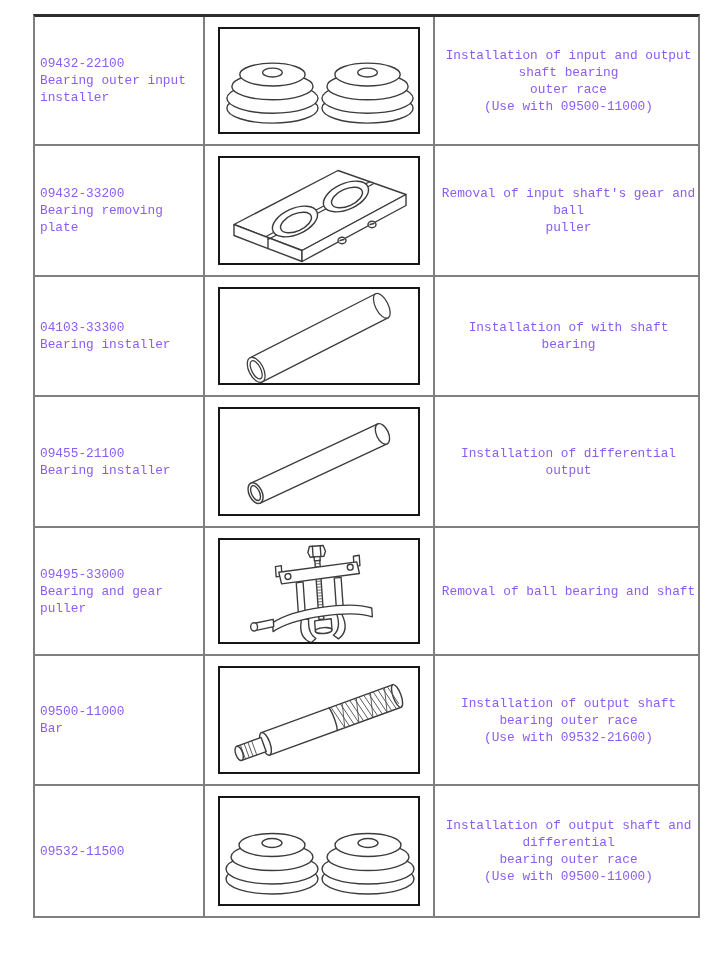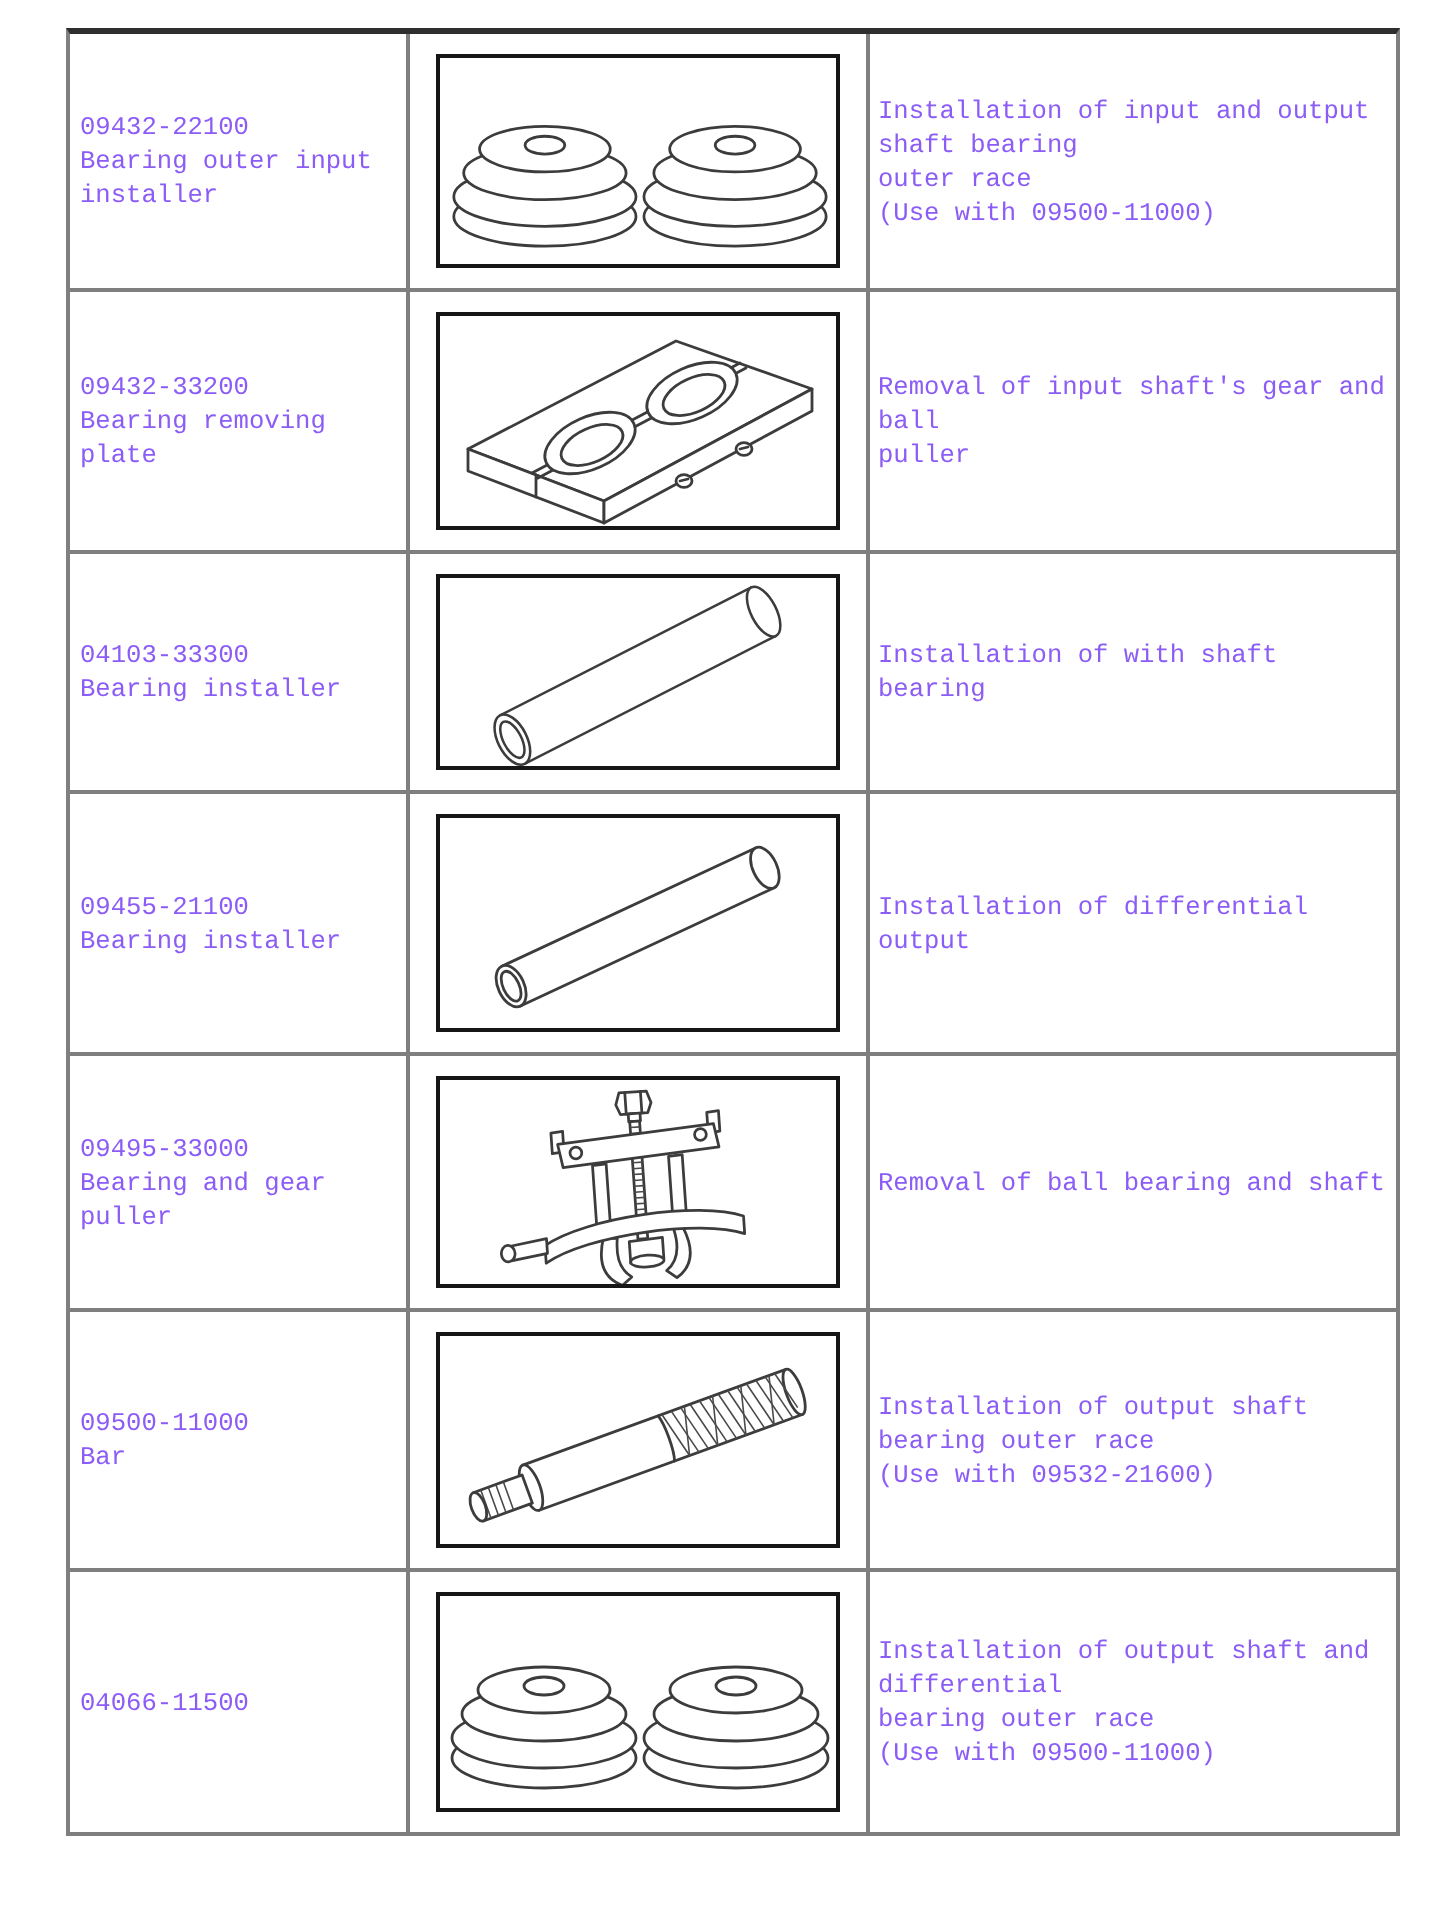--- a/index.html
+++ b/index.html
@@ -14,21 +14,21 @@
     grid-template-columns:170px 230px 1fr;
     grid-template-rows:129px 131px 120px 131px 128px 130px 1fr;
     background:#fff;
   }
   .row{display:contents;}
   .cell{box-sizing:border-box;border-right:2px solid #7f7f7f;border-bottom:2px solid #7f7f7f;
         display:flex;flex-direction:column;justify-content:center;overflow:hidden;background:#fff;}
   .row .cell:nth-child(3){border-right:none;}
   .row:last-child .cell{border-bottom:none;}
   .name-cell{padding:4px 6px 4px 5px;}
-  .use-cell{padding:4px 0 4px 4px;}
+  .use-cell{padding:4px 0 4px 4px;text-align:center;}
   .txt{font-size:12.8px;line-height:17px;white-space:pre-line;}
   .img-cell{align-items:center;justify-content:center;flex-direction:row;}
   .frame{box-sizing:border-box;width:202px;height:calc(100% - 20px);
          border:2px solid #161616;background:#fff;display:flex;align-items:center;justify-content:center;}
   .frame svg{width:100%;height:100%;}
   
   .f{fill:#ffffff;stroke:#3c3c3c;stroke-width:1.4;stroke-linejoin:round;}
   .ln{fill:none;stroke:#3c3c3c;stroke-width:1.4;stroke-linejoin:round;stroke-linecap:round;}
   .thin{fill:none;stroke:#4a4a4a;stroke-width:0.8;}
 </style>
@@ -202,21 +202,21 @@
         </div>
       </div>
       <div class="cell use-cell">
         <div class="txt">Installation of output shaft bearing outer race
 (Use with 09532-21600)</div>
       </div>
     </div>
 
     <div class="row">
       <div class="cell name-cell">
-        <div class="txt">04066-11500</div>
+        <div class="txt">09532-11500</div>
       </div>
       <div class="cell img-cell">
         <div class="frame">
           <svg viewBox="0 0 198 104" preserveAspectRatio="xMidYMid meet">
             <g transform="translate(52 46)">
               <ellipse class="f" cx="0" cy="34" rx="46" ry="15"></ellipse>
               <ellipse class="f" cx="0" cy="24" rx="46" ry="15"></ellipse>
               <ellipse class="f" cx="0" cy="12" rx="41" ry="13.5"></ellipse>
               <ellipse class="f" cx="0" cy="0" rx="33" ry="11.5"></ellipse>
               <ellipse class="f" cx="0" cy="-2" rx="10" ry="4.5"></ellipse>

